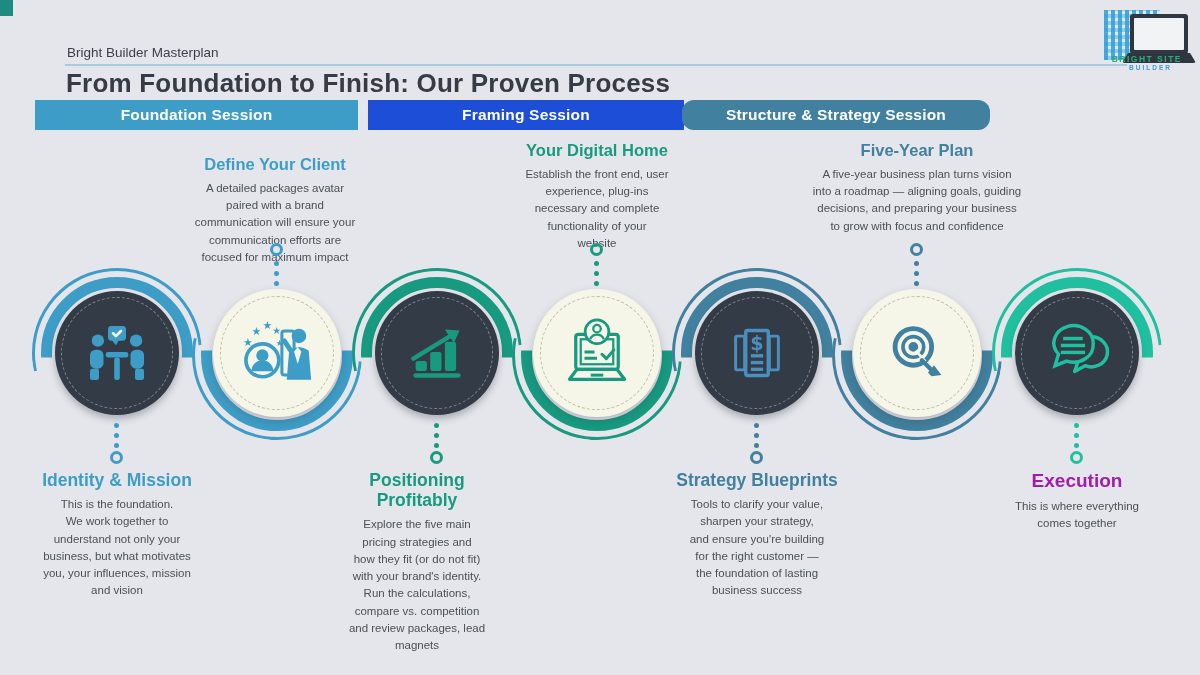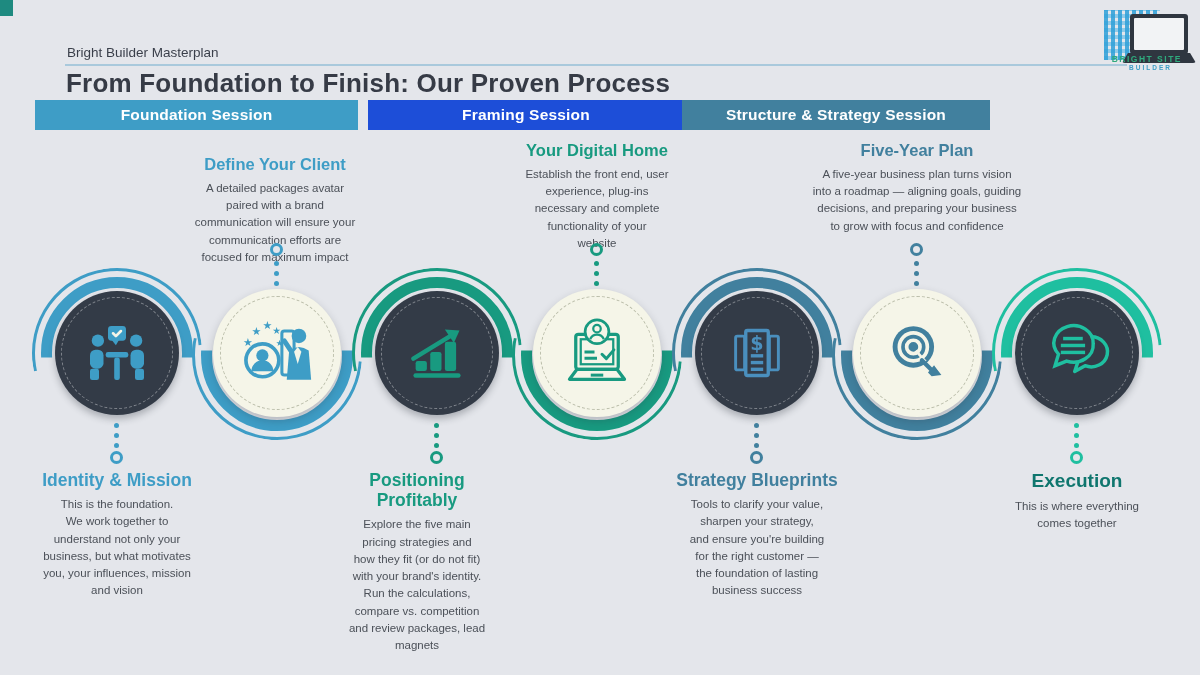--- a/index.html
+++ b/index.html
@@ -24,30 +24,30 @@
   .logo-laptop-screen::after { content:""; position:absolute; left:4px; top:4px; right:4px; bottom:4px; background:#f2f3f5; border-radius:1px; }
   .logo-laptop-base { position:absolute; left:24px; top:47px; width:74px; height:10px; background:#2f3640; clip-path:polygon(8% 0,92% 0,100% 100%,0 100%); border-radius:0 0 3px 3px; }
   .logo-line1 { position:absolute; left:0; top:48px; width:84px; text-align:right; font-size:8.5px; font-weight:700; letter-spacing:1.5px; color:#2faa7d; }
   .logo-line2 { position:absolute; left:0; top:58px; width:74px; text-align:right; font-size:6.5px; font-weight:700; letter-spacing:2px; color:#3e9dc6; }
 
   
   .session-bar { position:absolute; top:100px; height:30px; display:flex; align-items:center; justify-content:center;
     color:#fff; font-size:15.5px; font-weight:700; letter-spacing:.2px; }
   .bar-foundation { left:35px; width:323px; background:#3e9dc6; }
   .bar-framing { left:368px; width:316px; background:#1d4ed8; }
-  .bar-structure { left:682px; width:308px; background:#41809e; }
+  .bar-structure { left:682px; width:308px; background:#41809e;border-radius:12px; }
 
   
   .step-text { position:absolute; text-align:center; }
   .step-heading { font-weight:700; white-space:pre-line; line-height:1.15; margin-bottom:6px; }
   .step-body { font-size:11.5px; line-height:1.5; color:#4b5058; white-space:pre-line; }
   .h-blue { color:#3e9dc6; font-size:16.5px; }
   .h-green { color:#189a80; font-size:16.5px; }
   .h-slate { color:#41809e; font-size:16.5px; }
-  .h-teal { color:#0f766e; font-size:19px; }
+  .h-teal { color:#a21caf; font-size:19px; }
 
   
   .circle { position:absolute; border-radius:50%; display:flex; align-items:center; justify-content:center; }
   .circle-dark { width:124px; height:124px; background:#333b47; box-shadow:0 4px 7px rgba(40,45,55,.30); }
   .circle-dark::before { content:""; position:absolute; inset:6px; border:1px dashed rgba(255,255,255,.38); border-radius:50%; }
   .circle-light { width:128px; height:128px; background:#f5f5e8; box-shadow:0 4px 8px rgba(40,45,55,.25); }
   .circle-light::before { content:""; position:absolute; inset:7px; border:1px dashed rgba(130,135,110,.5); border-radius:50%; }
 
   
   .arc { position:absolute; border-radius:50%; border-style:solid; background:transparent; }

